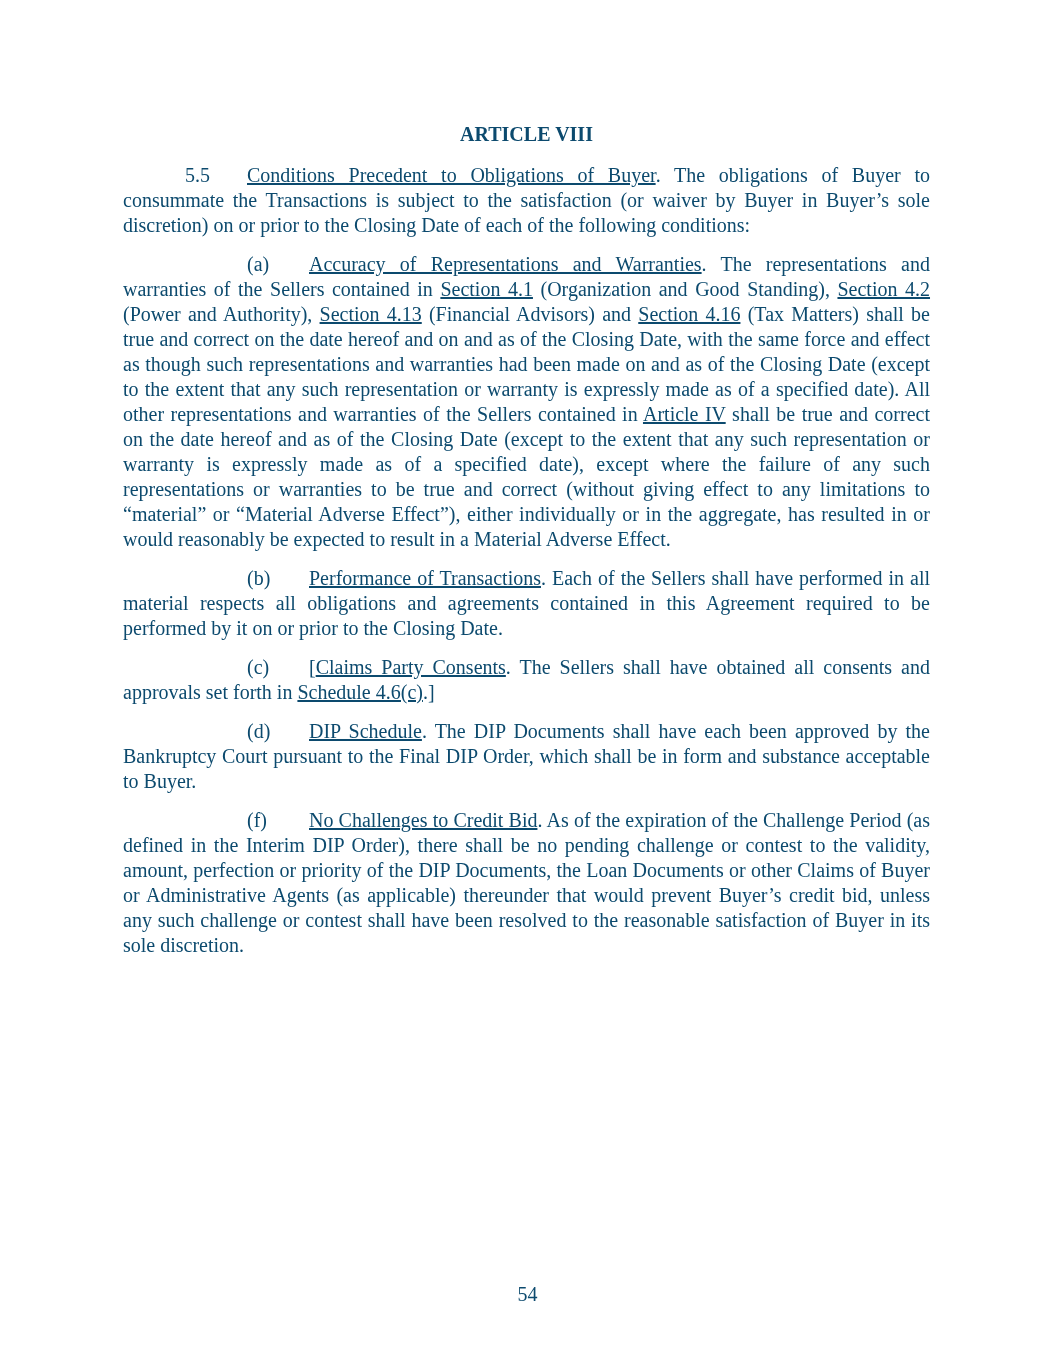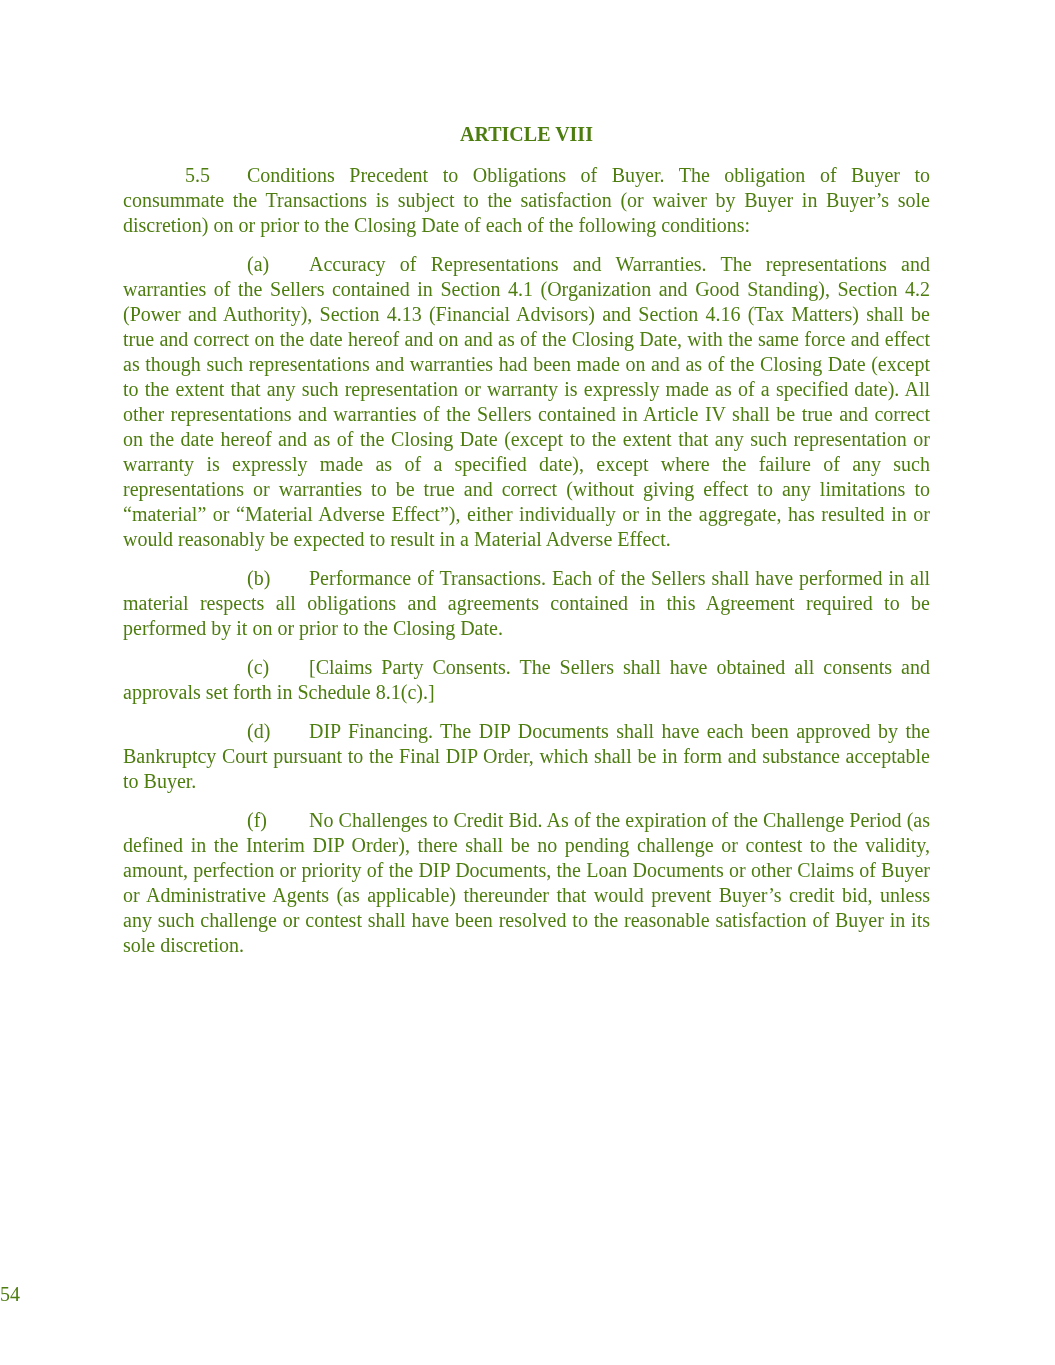--- a/index.html
+++ b/index.html
@@ -10,62 +10,63 @@
   .page {
     position: relative;
     width: 1055px;
     height: 1365px;
     background: #ffffff;
     box-sizing: border-box;
     padding: 122px 125px 0 123px;
     font-family: "Liberation Serif", serif;
     font-size: 20px;
     line-height: 25px;
-    color: #4d7c0f;
+    color: #0c4a6e;
   }
   .article-heading {
     text-align: center;
     font-weight: bold;
     margin: 0 0 16px 0;
   }
   .heading-line {
     text-align: center;
   }
   .body-text p.para {
     margin: 0 0 14px 0;
     text-align: justify;
   }
   .para.l1 { text-indent: 62px; }
   .para.l2 { text-indent: 124px; }
   .plabel {
     display: inline-block;
     width: 62px;
     text-indent: 0;
   }
-  .u { }
+  .u { text-decoration: underline; }
   .page-number {
     position: absolute;
     left: 0;
     right: 0;
     bottom: 58px;
+    text-align: center;
   }
 </style>
 </head>
 <body>
 
 <div class="page">
 
   <div class="article-heading">
     <div class="heading-line">ARTICLE VIII</div>
   </div>
 
   <div class="body-text" id="paragraphs">
-      <p class="para l1"><span class="plabel">5.5</span><span class="u">Conditions Precedent to Obligations of Buyer</span><span>. The obligation of Buyer to consummate the Transactions is subject to the satisfaction (or waiver by Buyer in Buyer’s sole discretion) on or prior to the Closing Date of each of the following conditions:</span></p>
+      <p class="para l1"><span class="plabel">5.5</span><span class="u">Conditions Precedent to Obligations of Buyer</span><span>. The obligations of Buyer to consummate the Transactions is subject to the satisfaction (or waiver by Buyer in Buyer’s sole discretion) on or prior to the Closing Date of each of the following conditions:</span></p>
       <p class="para l2"><span class="plabel">(a)</span><span class="u">Accuracy of Representations and Warranties</span><span>. The representations and warranties of the Sellers contained in </span><span class="u">Section 4.1</span><span> (Organization and Good Standing), </span><span class="u">Section 4.2</span><span> (Power and Authority), </span><span class="u">Section 4.13</span><span> (Financial Advisors) and </span><span class="u">Section 4.16</span><span> (Tax Matters) shall be true and correct on the date hereof and on and as of the Closing Date, with the same force and effect as though such representations and warranties had been made on and as of the Closing Date (except to the extent that any such representation or warranty is expressly made as of a specified date). All other representations and warranties of the Sellers contained in </span><span class="u">Article IV</span><span> shall be true and correct on the date hereof and as of the Closing Date (except to the extent that any such representation or warranty is expressly made as of a specified date), except where the failure of any such representations or warranties to be true and correct (without giving effect to any limitations to “material” or “Material Adverse Effect”), either individually or in the aggregate, has resulted in or would reasonably be expected to result in a Material Adverse Effect.</span></p>
       <p class="para l2"><span class="plabel">(b)</span><span class="u">Performance of Transactions</span><span>. Each of the Sellers shall have performed in all material respects all obligations and agreements contained in this Agreement required to be performed by it on or prior to the Closing Date.</span></p>
-      <p class="para l2"><span class="plabel">(c)</span><span>[</span><span class="u">Claims Party Consents</span><span>. The Sellers shall have obtained all consents and approvals set forth in </span><span class="u">Schedule 8.1(c)</span><span>.]</span></p>
-      <p class="para l2"><span class="plabel">(d)</span><span class="u">DIP Financing</span><span>. The DIP Documents shall have each been approved by the Bankruptcy Court pursuant to the Final DIP Order, which shall be in form and substance acceptable to Buyer.</span></p>
+      <p class="para l2"><span class="plabel">(c)</span><span>[</span><span class="u">Claims Party Consents</span><span>. The Sellers shall have obtained all consents and approvals set forth in </span><span class="u">Schedule 4.6(c)</span><span>.]</span></p>
+      <p class="para l2"><span class="plabel">(d)</span><span class="u">DIP Schedule</span><span>. The DIP Documents shall have each been approved by the Bankruptcy Court pursuant to the Final DIP Order, which shall be in form and substance acceptable to Buyer.</span></p>
       <p class="para l2"><span class="plabel">(f)</span><span class="u">No Challenges to Credit Bid</span><span>. As of the expiration of the Challenge Period (as defined in the Interim DIP Order), there shall be no pending challenge or contest to the validity, amount, perfection or priority of the DIP Documents, the Loan Documents or other Claims of Buyer or Administrative Agents (as applicable) thereunder that would prevent Buyer’s credit bid, unless any such challenge or contest shall have been resolved to the reasonable satisfaction of Buyer in its sole discretion.</span></p>
     </div>
 
   <div class="page-number">54</div>
 
 </div>
 
 </body></html>

